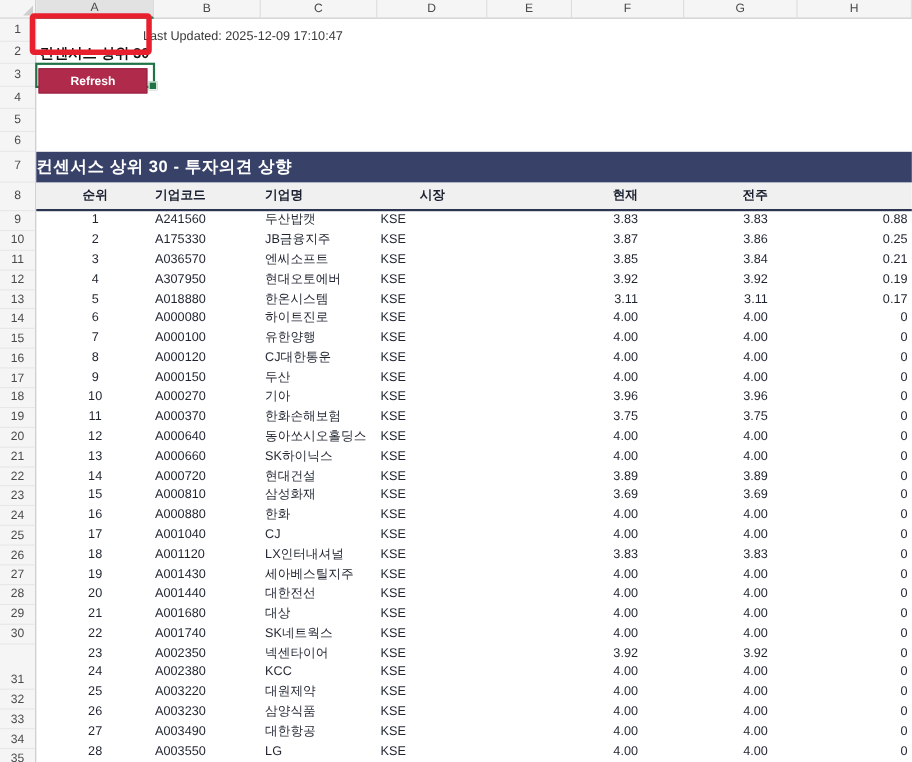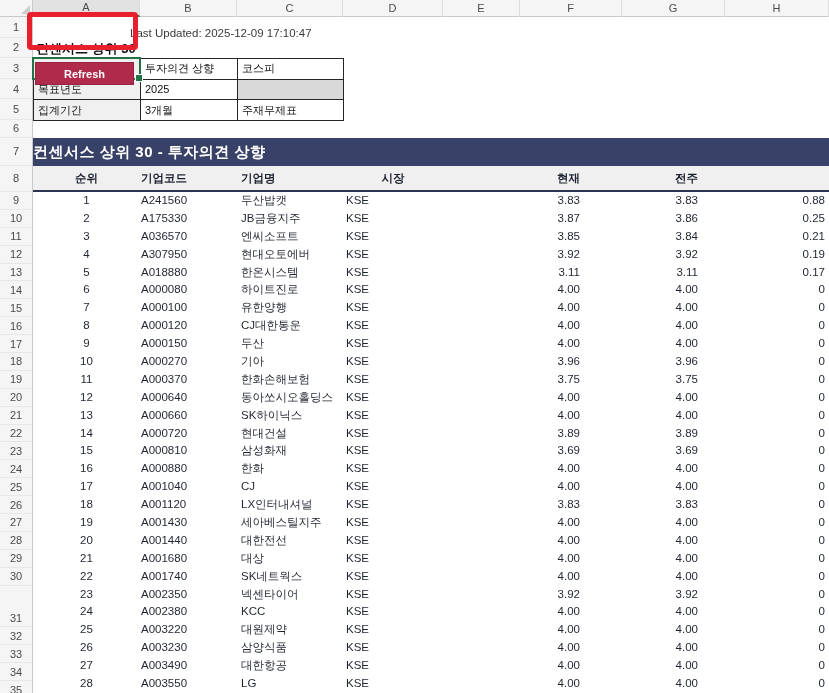--- a/index.html
+++ b/index.html
@@ -122,31 +122,20 @@
       <div class="rowhead" style="height: 17.893px;">32</div>
       <div class="rowhead" style="height: 17.893px;">33</div>
       <div class="rowhead" style="height: 17.893px;">34</div>
       <div class="rowhead" style="height: 17.893px;">35</div>
       <div class="rowhead" style="height: 17.893px;">36</div>
     </div>
 
   <div class="last-updated">Last Updated: 2025-12-09 17:10:47</div>
   <div class="sheet-title">컨센서스 상위 30</div>
 
-  <div class="filters" id="filters">
-      <div class="fcell lab">데이터</div>
-      <div class="fcell">투자의견 상향</div>
-      <div class="fcell">코스피</div>
-      <div class="fcell lab">목표년도</div>
-      <div class="fcell">2025</div>
-      <div class="fcell shaded"></div>
-      <div class="fcell lab">집계기간</div>
-      <div class="fcell">3개월</div>
-      <div class="fcell">주재무제표</div>
-    </div>
   <div class="a3-sel"></div>
 
   <button class="refresh-btn">Refresh</button>
   <div class="red-box"></div>
 
   <div class="banner">컨센서스 상위 30 - 투자의견 상향</div>
   <div class="thead grid8" id="thead">
       <div class="th-rank">순위</div>
       <div class="th-code">기업코드</div>
       <div class="th-name">기업명</div>

